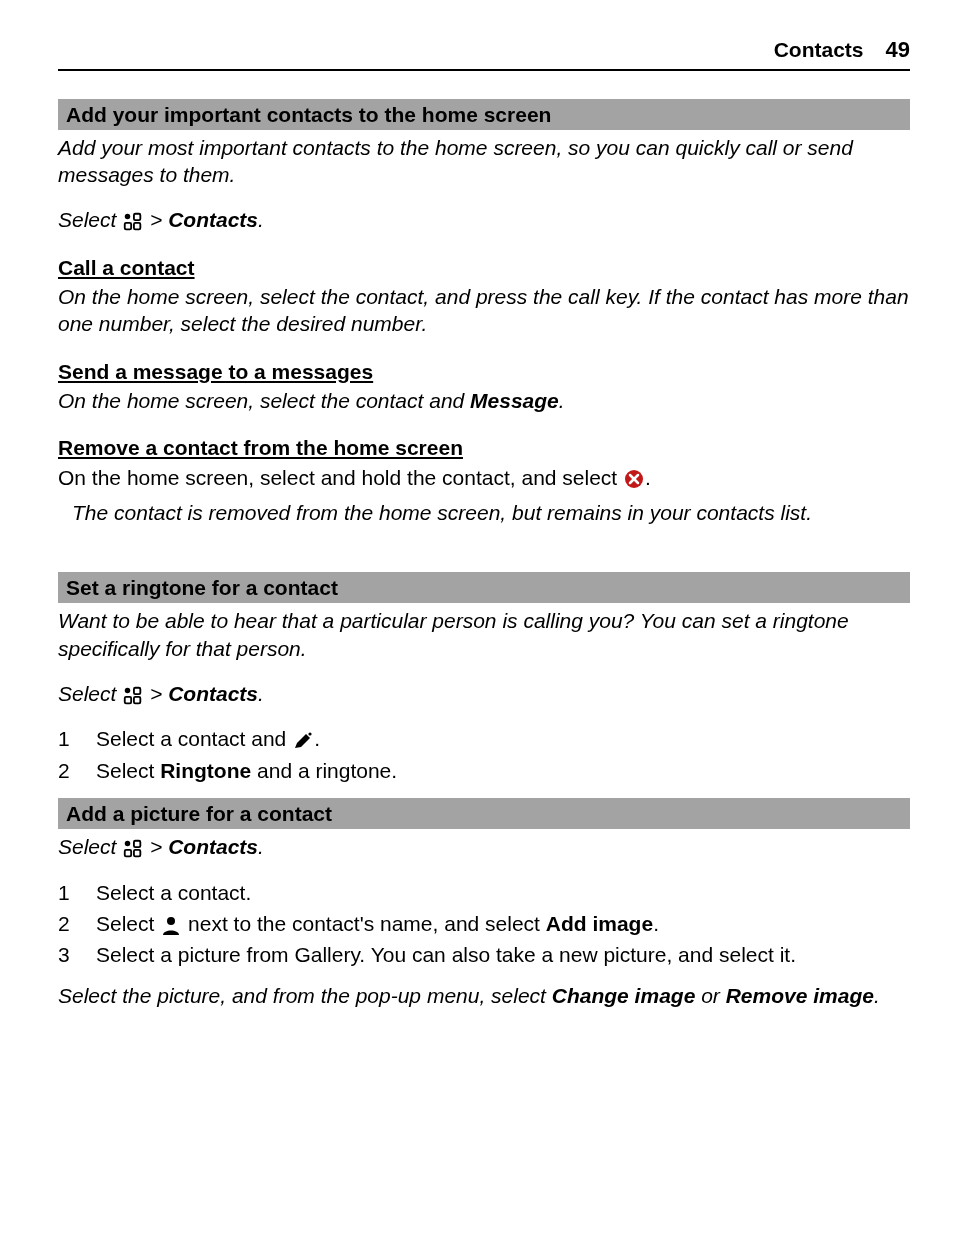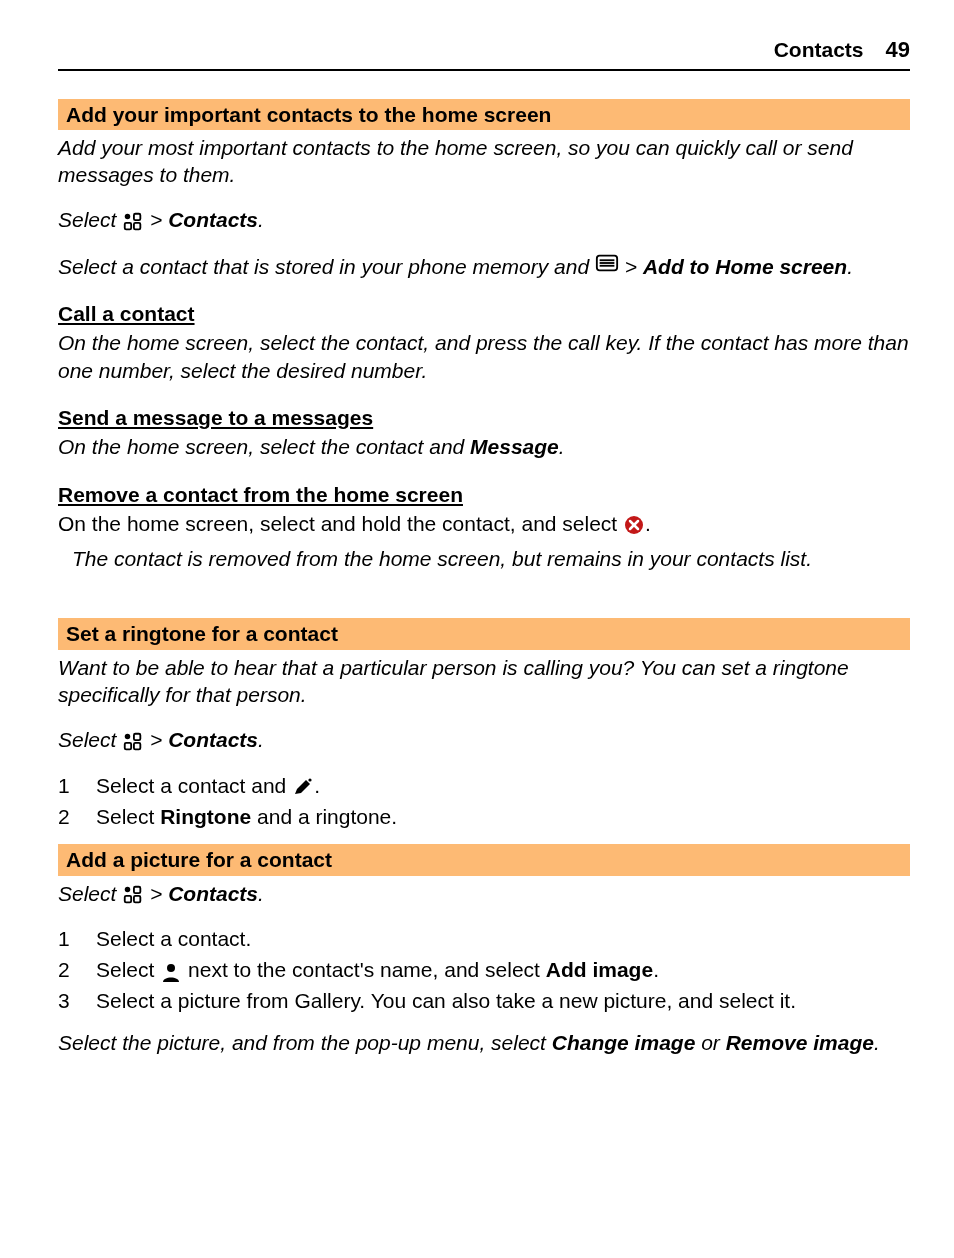--- a/index.html
+++ b/index.html
@@ -20,21 +20,21 @@
     justify-content: flex-end;
     align-items: baseline;
     border-bottom: 2px solid #000;
     padding-bottom: 4px;
     margin-bottom: 28px;
     gap: 22px;
   }
   .header .title { font-weight: 700; }
   .header .num { font-weight: 700; font-size: 22px; }
   .section-head {
-    background: #fdba74;
+    background: #a3a3a3;
     font-weight: 700;
     padding: 2px 6px 2px 8px;
     margin-bottom: 4px;
   }
   .para { margin-bottom: 18px; font-style: italic; }
   .bold { font-weight: 700; }
   .subhead { font-weight: 700; margin-top: 20px; margin-bottom: 2px; text-decoration: underline; }
   .list { margin: 4px 0 14px 0; }
   .list .row { display: flex; gap: 24px; margin-bottom: 4px; }
   .list .row .num { min-width: 14px; }
@@ -64,31 +64,20 @@
   <svg class="icon" viewBox="0 0 24 24">
     <circle cx="6" cy="6" r="3" fill="#000"></circle>
     <rect x="13" y="3" width="7" height="7" rx="1.5" fill="none" stroke="#000" stroke-width="2"></rect>
     <rect x="3" y="13" width="7" height="7" rx="1.5" fill="none" stroke="#000" stroke-width="2"></rect>
     <rect x="13" y="13" width="7" height="7" rx="1.5" fill="none" stroke="#000" stroke-width="2"></rect>
   </svg>
   <span> &gt; </span>
   <span class="bold">Contacts</span><span>.</span>
 </div>
 
-<div class="para">
-  <span>Select a contact that is stored in your phone memory and </span>
-  <svg class="iconlg" viewBox="0 0 26 22">
-    <rect x="2" y="3" width="22" height="16" rx="3" fill="none" stroke="#000" stroke-width="2"></rect>
-    <line x1="5" y1="8" x2="21" y2="8" stroke="#000" stroke-width="2"></line>
-    <line x1="5" y1="11" x2="21" y2="11" stroke="#000" stroke-width="2"></line>
-    <line x1="5" y1="14" x2="21" y2="14" stroke="#000" stroke-width="2"></line>
-  </svg>
-  <span> &gt; </span>
-  <span class="bold">Add to Home screen</span><span>.</span>
-</div>
 
 <div class="subhead">Call a contact</div>
 <div class="para">On the home screen, select the contact, and press the call key. If the contact has more than one number, select the desired number.</div>
 
 <div class="subhead">Send a message to a messages</div>
 <div class="para">
   <span>On the home screen, select the contact and </span><span class="bold">Message</span><span>.</span>
 </div>
 
 <div class="subhead">Remove a contact from the home screen</div>

